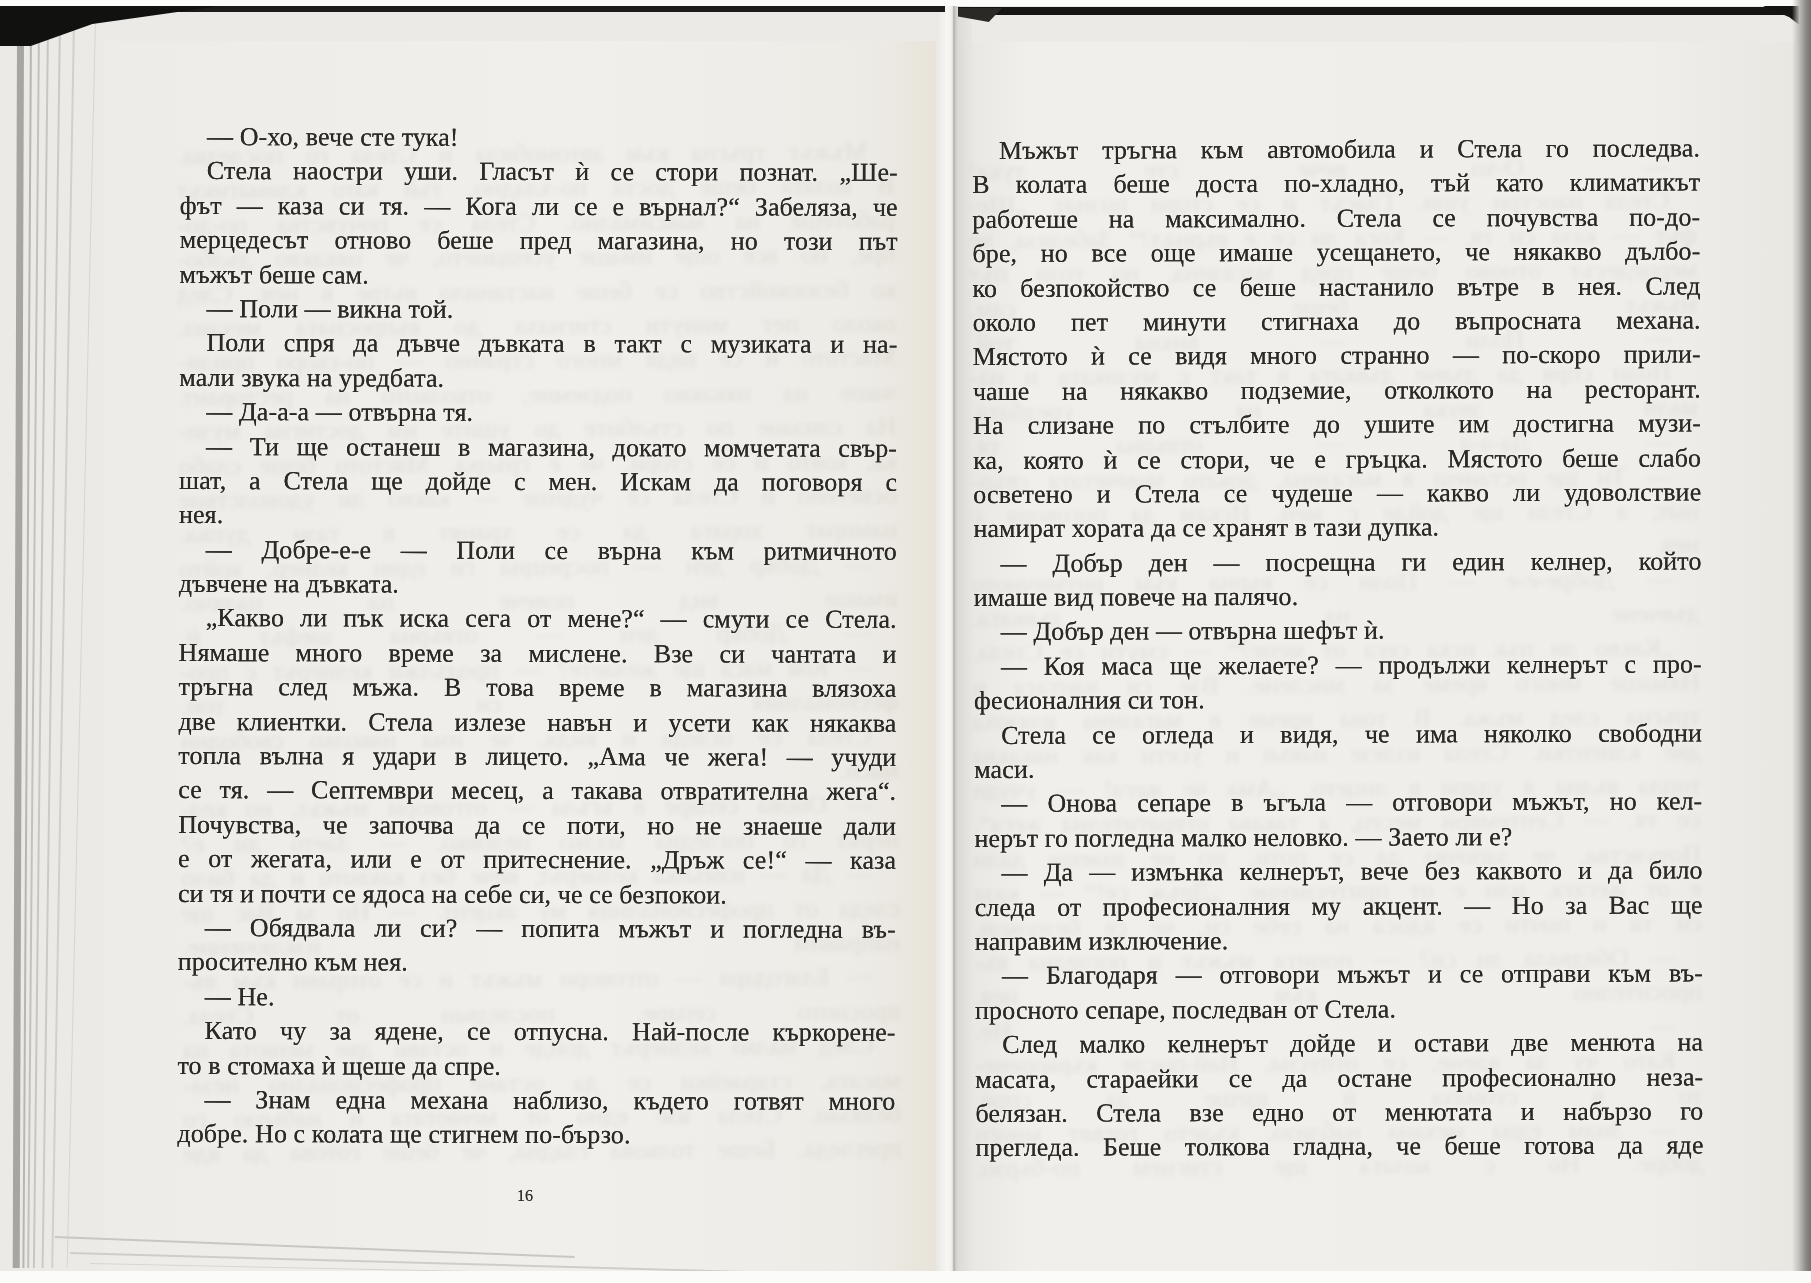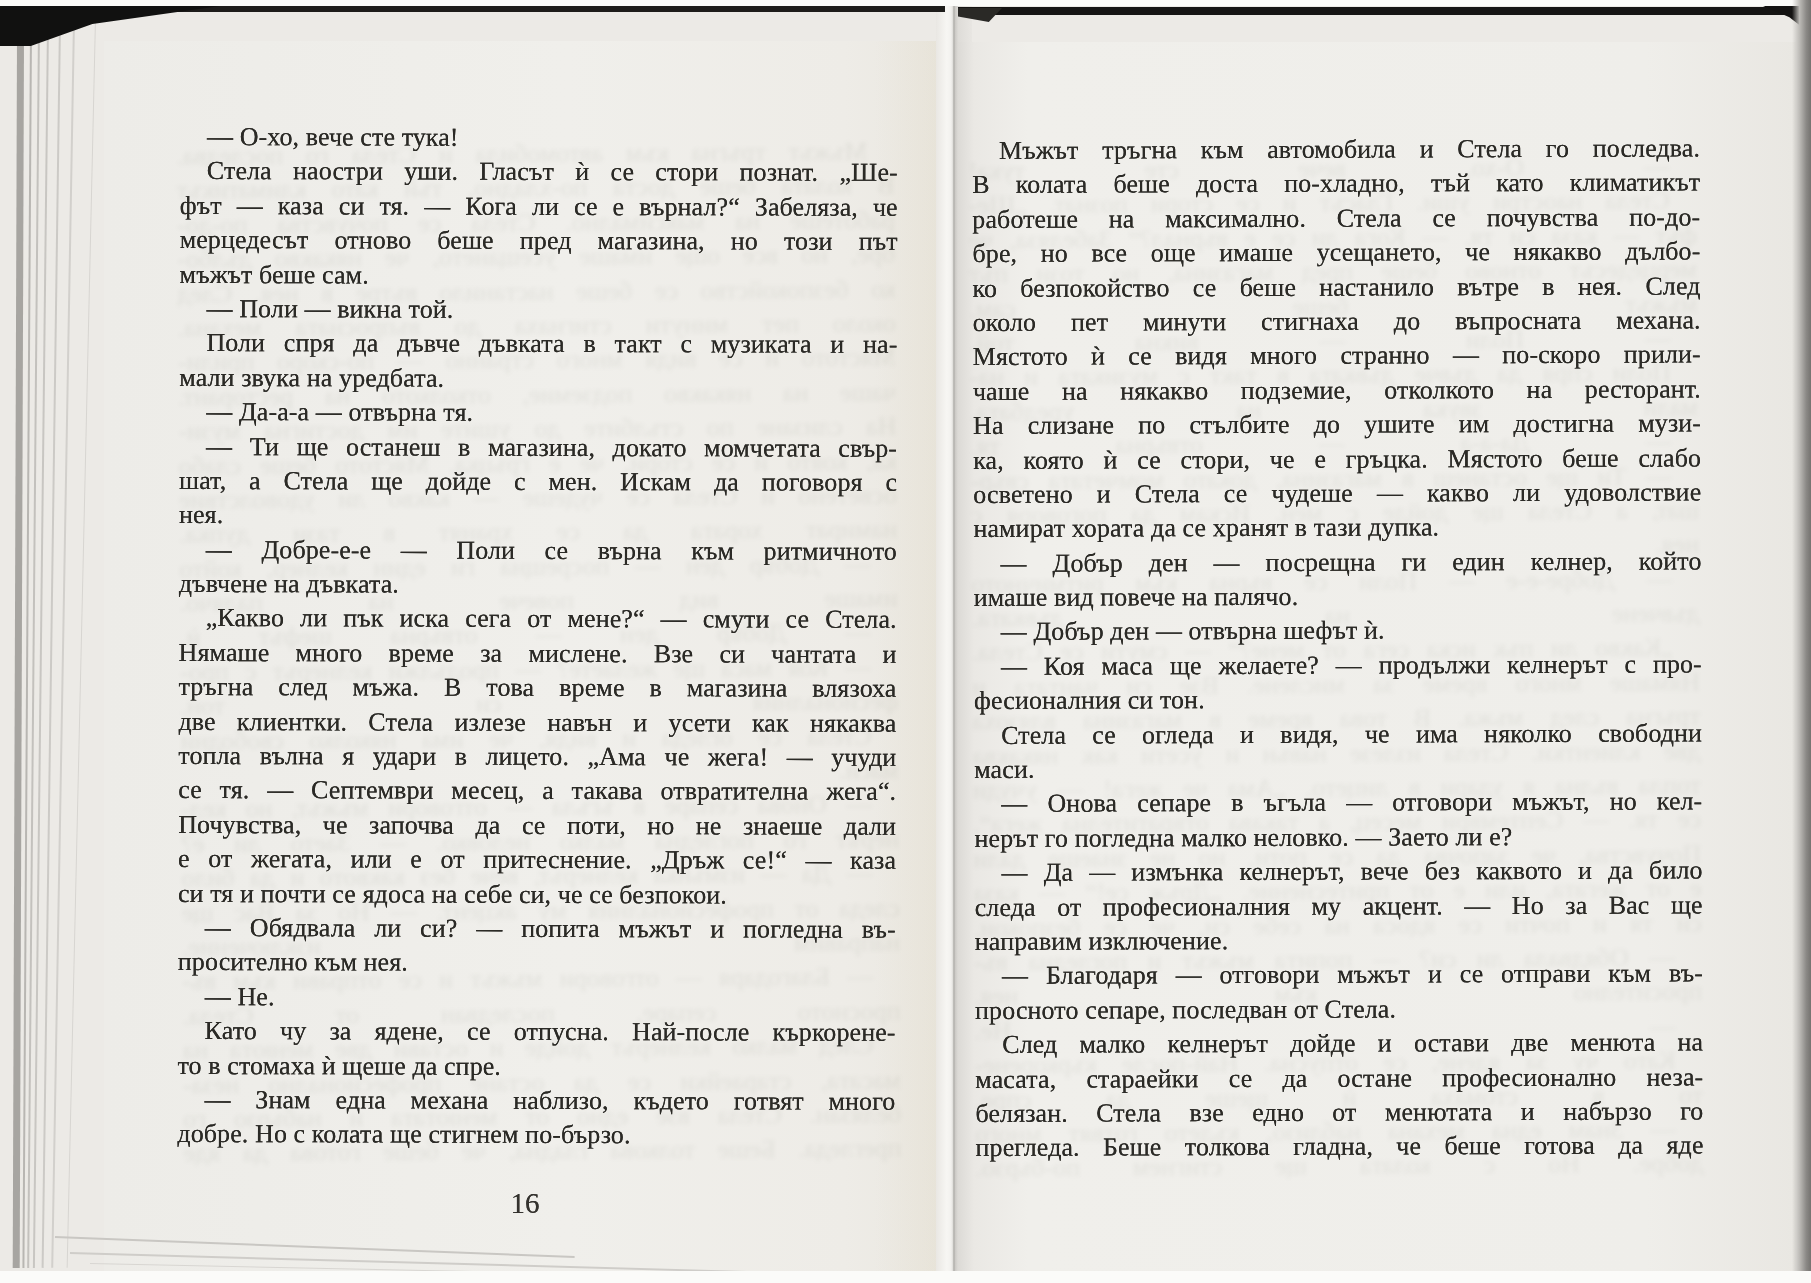--- a/index.html
+++ b/index.html
@@ -33,21 +33,21 @@
   .line.just{text-align:justify;text-align-last:justify;}
   .line.just::after{content:"";display:inline-block;width:100%;height:0;}
 
   
   .ghost{position:absolute;color:#6f7566;opacity:.11;filter:blur(2.2px);
     transform:scaleX(-1) rotate(.4deg);transform-origin:center;pointer-events:none;}
   .page-left  .ghost{left:76px;top:96px;width:718px;}
   .page-right .ghost{left:14px;top:110px;width:728px;opacity:.10;}
   .ghost .line{text-align:justify;text-align-last:justify;}
 
-  .page-number{position:absolute;font-size:29px;color:#34322e;text-align:center;
+  .page-number{position:absolute;font-size:16px;color:#34322e;text-align:center;
     text-shadow:0 0 .4px currentColor;}
   .page-left  .page-number{left:76px;top:1146px;width:690px;}
   .page-right .page-number{left:14px;top:1156px;width:728px;}
 
   
   .gutter{position:absolute;left:936px;top:0;width:36px;height:1283px;
     background:linear-gradient(to right,#e9e7e3 0%,#f7f6f3 30%,#f2f1ee 42%,#c9c7c3 52%,#dedcd8 62%,#e8e6e2 100%);}
   .gutter-line{position:absolute;left:17px;top:0;width:2px;height:100%;background:#b2b0ac;opacity:.7;}
 
   

